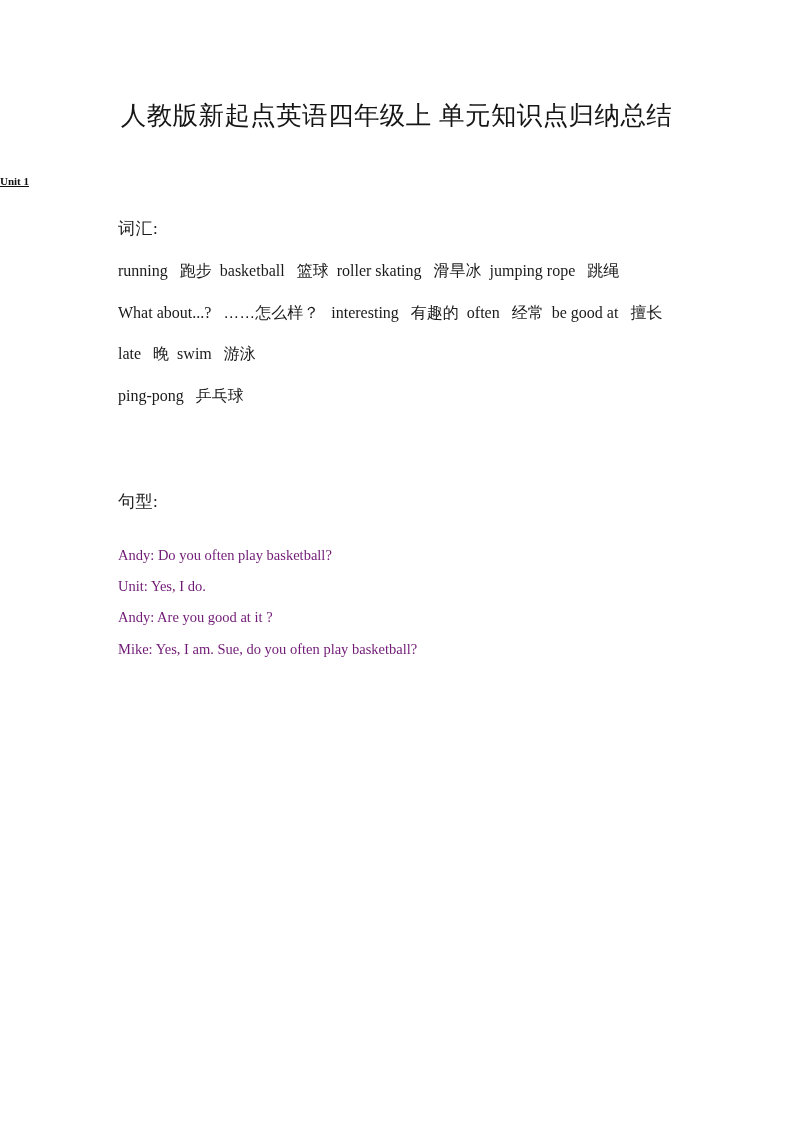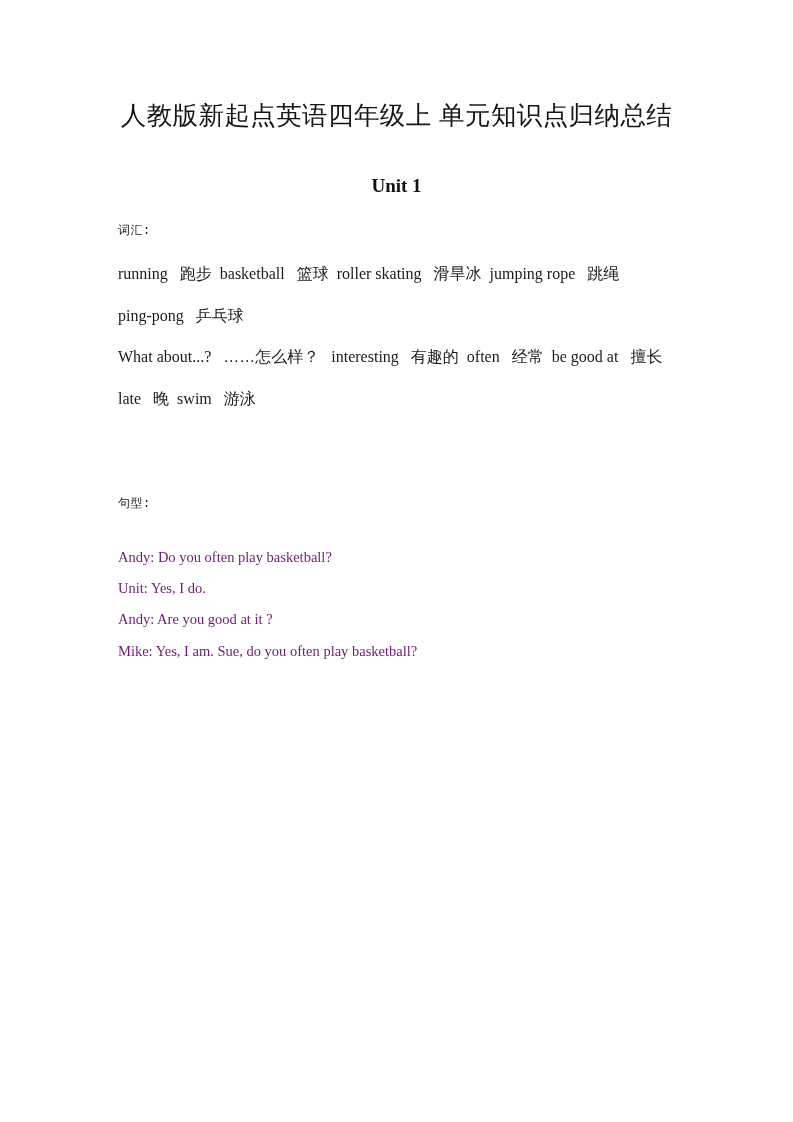--- a/index.html
+++ b/index.html
@@ -37,38 +37,39 @@
     color: #151515;
     white-space: nowrap;
   }
 
   
   .unit-heading {
     position: absolute;
     left: 0;
     right: 0;
     top: 175px;
-    text-align: center;
+    text-align: left;
     font-family: "Liberation Serif", "DejaVu Serif", serif;
     font-weight: bold;
-    font-size: 19px;
+    font-size: 11px;
     color: #111111;
+    text-decoration: underline;
   }
 
   
   .content {
     position: absolute;
     left: 118px;
     top: 0;
     width: 562px;
   }
 
   .section-label {
-    font-family: Liberation Mono, monospace;
-    font-size: 12px;
+    font-family: Liberation Serif, serif;
+    font-size: 17px;
     color: #1a1a1a;
     letter-spacing: 0.5px;
   }
 
   .vocab-block {
     position: absolute;
     top: 208px;
     left: 0;
     width: 562px;
   }
@@ -124,23 +125,23 @@
   <div class="content">
 
     <div class="vocab-block">
 
       <div class="vocab-label-row">
         <span class="section-label">词汇:</span>
       </div>
 
       <div class="vocab-line first"><span>running   <span class="cjk">跑步</span>  basketball   <span class="cjk">篮球</span>  roller skating   <span class="cjk">滑旱冰</span>  jumping rope   <span class="cjk">跳绳</span></span></div>
 
+      <div class="vocab-line"><span>What about...?   <span class="cjk">……怎么样？</span>   interesting   <span class="cjk">有趣的</span>  often   <span class="cjk">经常</span>  be good at   <span class="cjk">擅长</span>  late   <span class="cjk">晚</span>  swim   <span class="cjk">游泳</span></span></div>
+
       <div class="vocab-line"><span>ping-pong   <span class="cjk">乒乓球</span></span></div>
-
-      <div class="vocab-line"><span>What about...?   <span class="cjk">……怎么样？</span>   interesting   <span class="cjk">有趣的</span>  often   <span class="cjk">经常</span>  be good at   <span class="cjk">擅长</span>  late   <span class="cjk">晚</span>  swim   <span class="cjk">游泳</span></span></div>
 
     </div>
 
     <div class="sentence-block">
 
       <div class="sentence-label-row">
         <span class="section-label">句型:</span>
       </div>
 
       <div class="dialogue-line">Andy: Do you often play basketball?</div>

